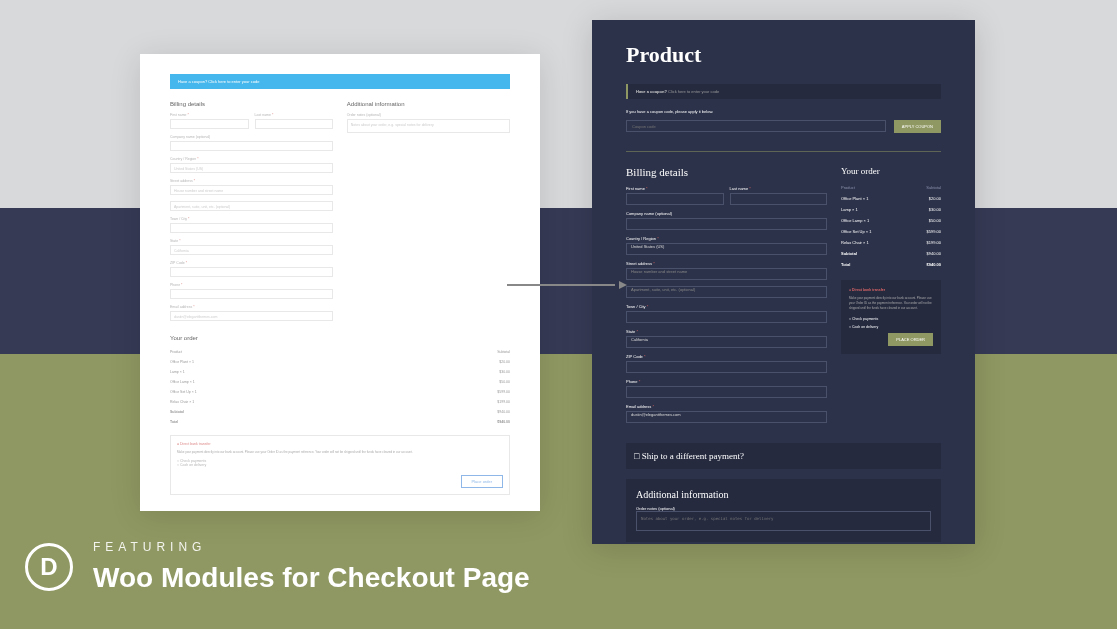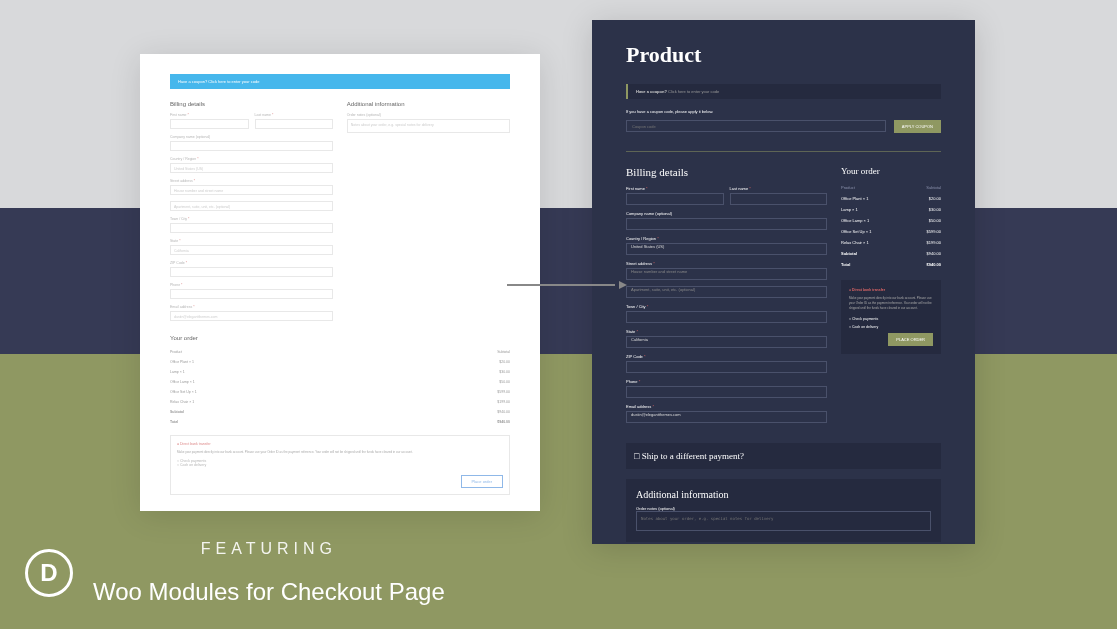--- a/index.html
+++ b/index.html
@@ -51,22 +51,22 @@
 .addl-box { background:#252a3f; padding:10px; margin-top:10px; }
 .addl-box .ah { font-family:Georgia, serif; font-size:10px; margin-bottom:6px; }
 .addl-box textarea { width:100%; background:transparent; border:1px solid #4a516b; height:20px; padding:4px; font-size:4px; color:#888; resize:none; }
 
 .arrow { position:absolute; left:507px; top:281px; width:120px; height:8px; }
 .arrow .line { position:absolute; top:3px; left:0; width:108px; height:1.5px; background:#888; }
 .arrow .head { position:absolute; right:0; top:0; width:0; height:0; border-left:8px solid #888; border-top:4px solid transparent; border-bottom:4px solid transparent; }
 
 .foot { position:absolute; left:25px; top:540px; display:flex; align-items:center; gap:20px; color:#fff; }
 .foot .logo { width:48px; height:48px; border:3px solid #fff; border-radius:50%; display:flex; align-items:center; justify-content:center; font-size:24px; font-weight:bold; }
-.foot .txt .sm { font-size:16px; letter-spacing:5px; opacity:.9;text-align:center; }
-.foot .txt .lg { font-size:24px; font-weight:400; margin-top:20px; }
+.foot .txt .sm { font-size:12px; letter-spacing:5px; opacity:.9; }
+.foot .txt .lg { font-size:28px; font-weight:700; margin-top:8px; }
 
 .radio::before { content:"○ "; }
 .radio-fill::before { content:"● "; }
 .chkbx::before { content:"□ "; }
 </style>
 </head>
 <body>
 
 <div class="bg-top"></div>
 <div class="bg-mid"></div>

